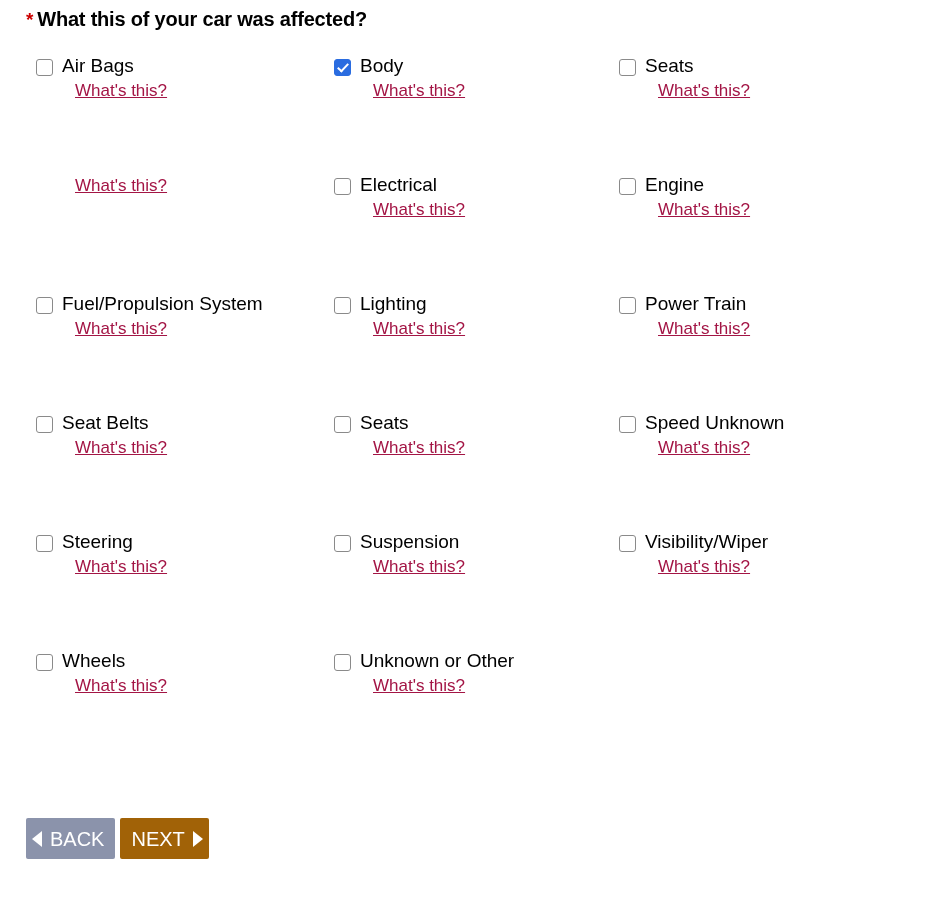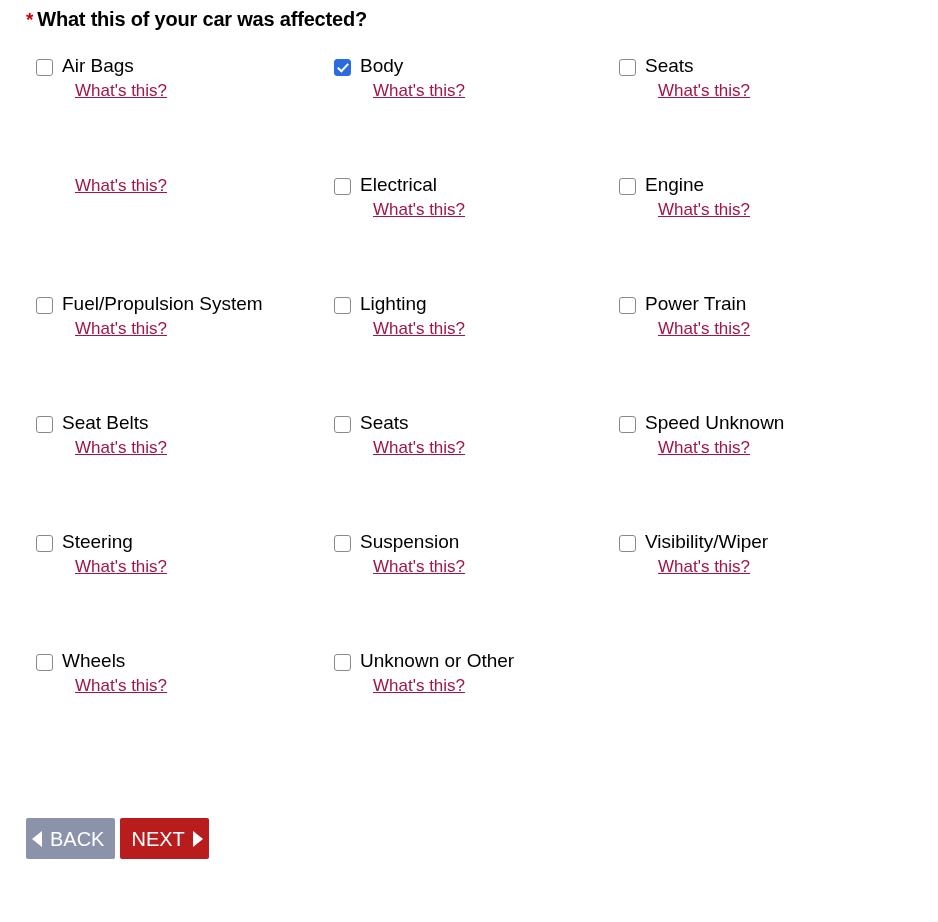--- a/index.html
+++ b/index.html
@@ -115,21 +115,21 @@
     color: #ffffff;
     cursor: pointer;
     user-select: none;
   }
   .btn-back {
     background: #8b93ab;
     padding: 0 11px 0 6px;
     border-radius: 2px;
   }
   .btn-next {
-    background: #b91c1c;
+    background: #a16207;
     padding: 0 6px 0 11px;
     border-radius: 2px;
   }
   .arrow-left {
     width: 0; height: 0;
     border-top: 8px solid transparent;
     border-bottom: 8px solid transparent;
     border-right: 10px solid #ffffff;
     margin-right: 8px;
   }

